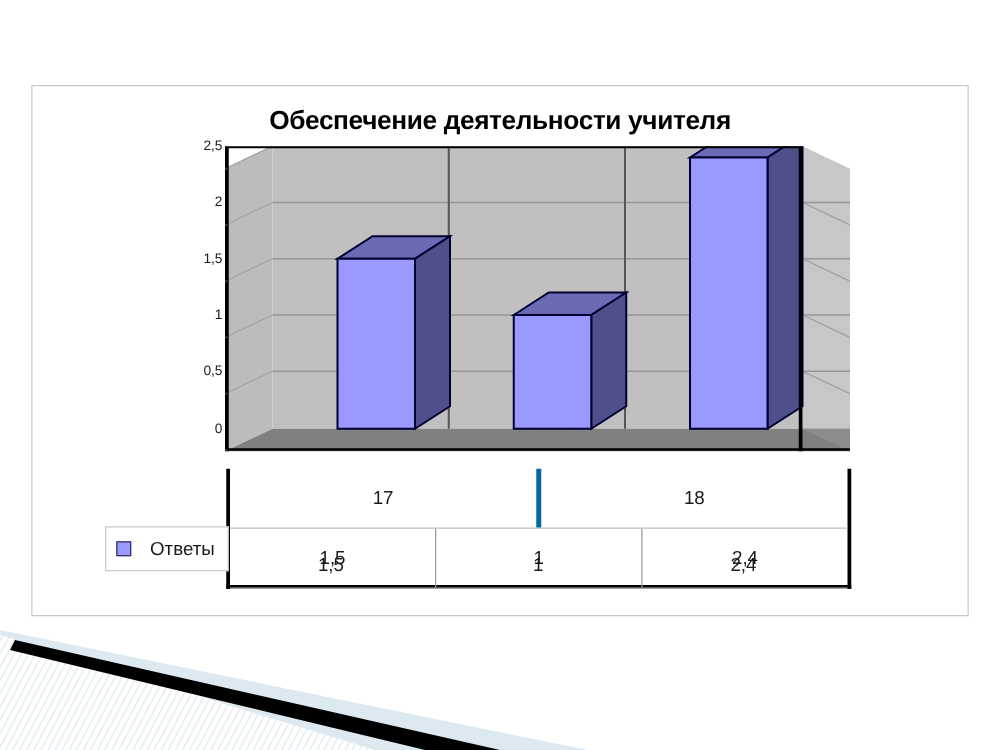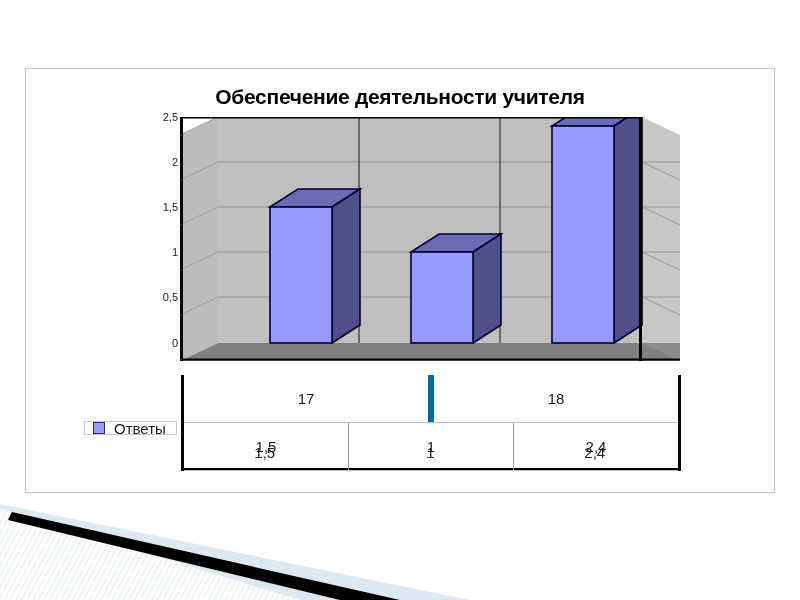--- a/index.html
+++ b/index.html
@@ -96,21 +96,21 @@
     box-sizing: border-box;
   }
   .dt-row.row-cats { border-bottom: 1px solid #bfbfbf; }
   .dt-cell {
     flex: 1 1 0;
     display: flex;
     align-items: center;
     justify-content: center;
     font-size: 15px;
     color: #1a1a1a;
-    border-right: 6px solid #0369a1;
+    border-right: 4px solid #0369a1;
     box-sizing: border-box;
     position: relative;
   }
   .dt-cell:last-child { border-right: none; }
   .dt-row.row-vals .dt-cell {
     border-right: 1px solid #9a9a9a;
   }
   .dt-row.row-vals .dt-cell:last-child { border-right: none; }
   .dt-row.row-vals { border-bottom: 1px solid #bfbfbf; }
 
@@ -124,24 +124,24 @@
     color: #111111;
     opacity: 0.95;
     pointer-events: none;
   }
 
   
   #legend {
     position: absolute;
     left: 58px;
     top: 352px;
-    height: 14px;
+    height: 36px;
     display: flex;
     align-items: center;
-    gap: 9px;
+    gap: 15px;
     padding: 2px 10px 2px 8px;
     border: 1px solid #c9c9c9;
     background: #ffffff;
     box-sizing: border-box;
     z-index: 4;
   }
   #legend-swatch {
     width: 12px;
     height: 12px;
     background: #9999ff;

